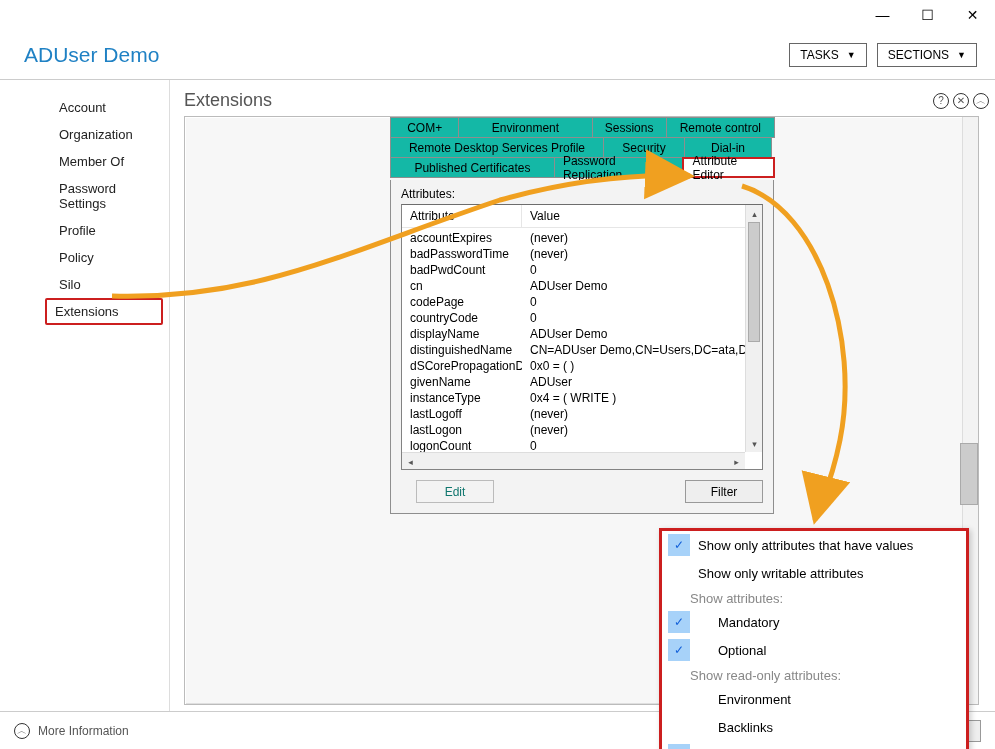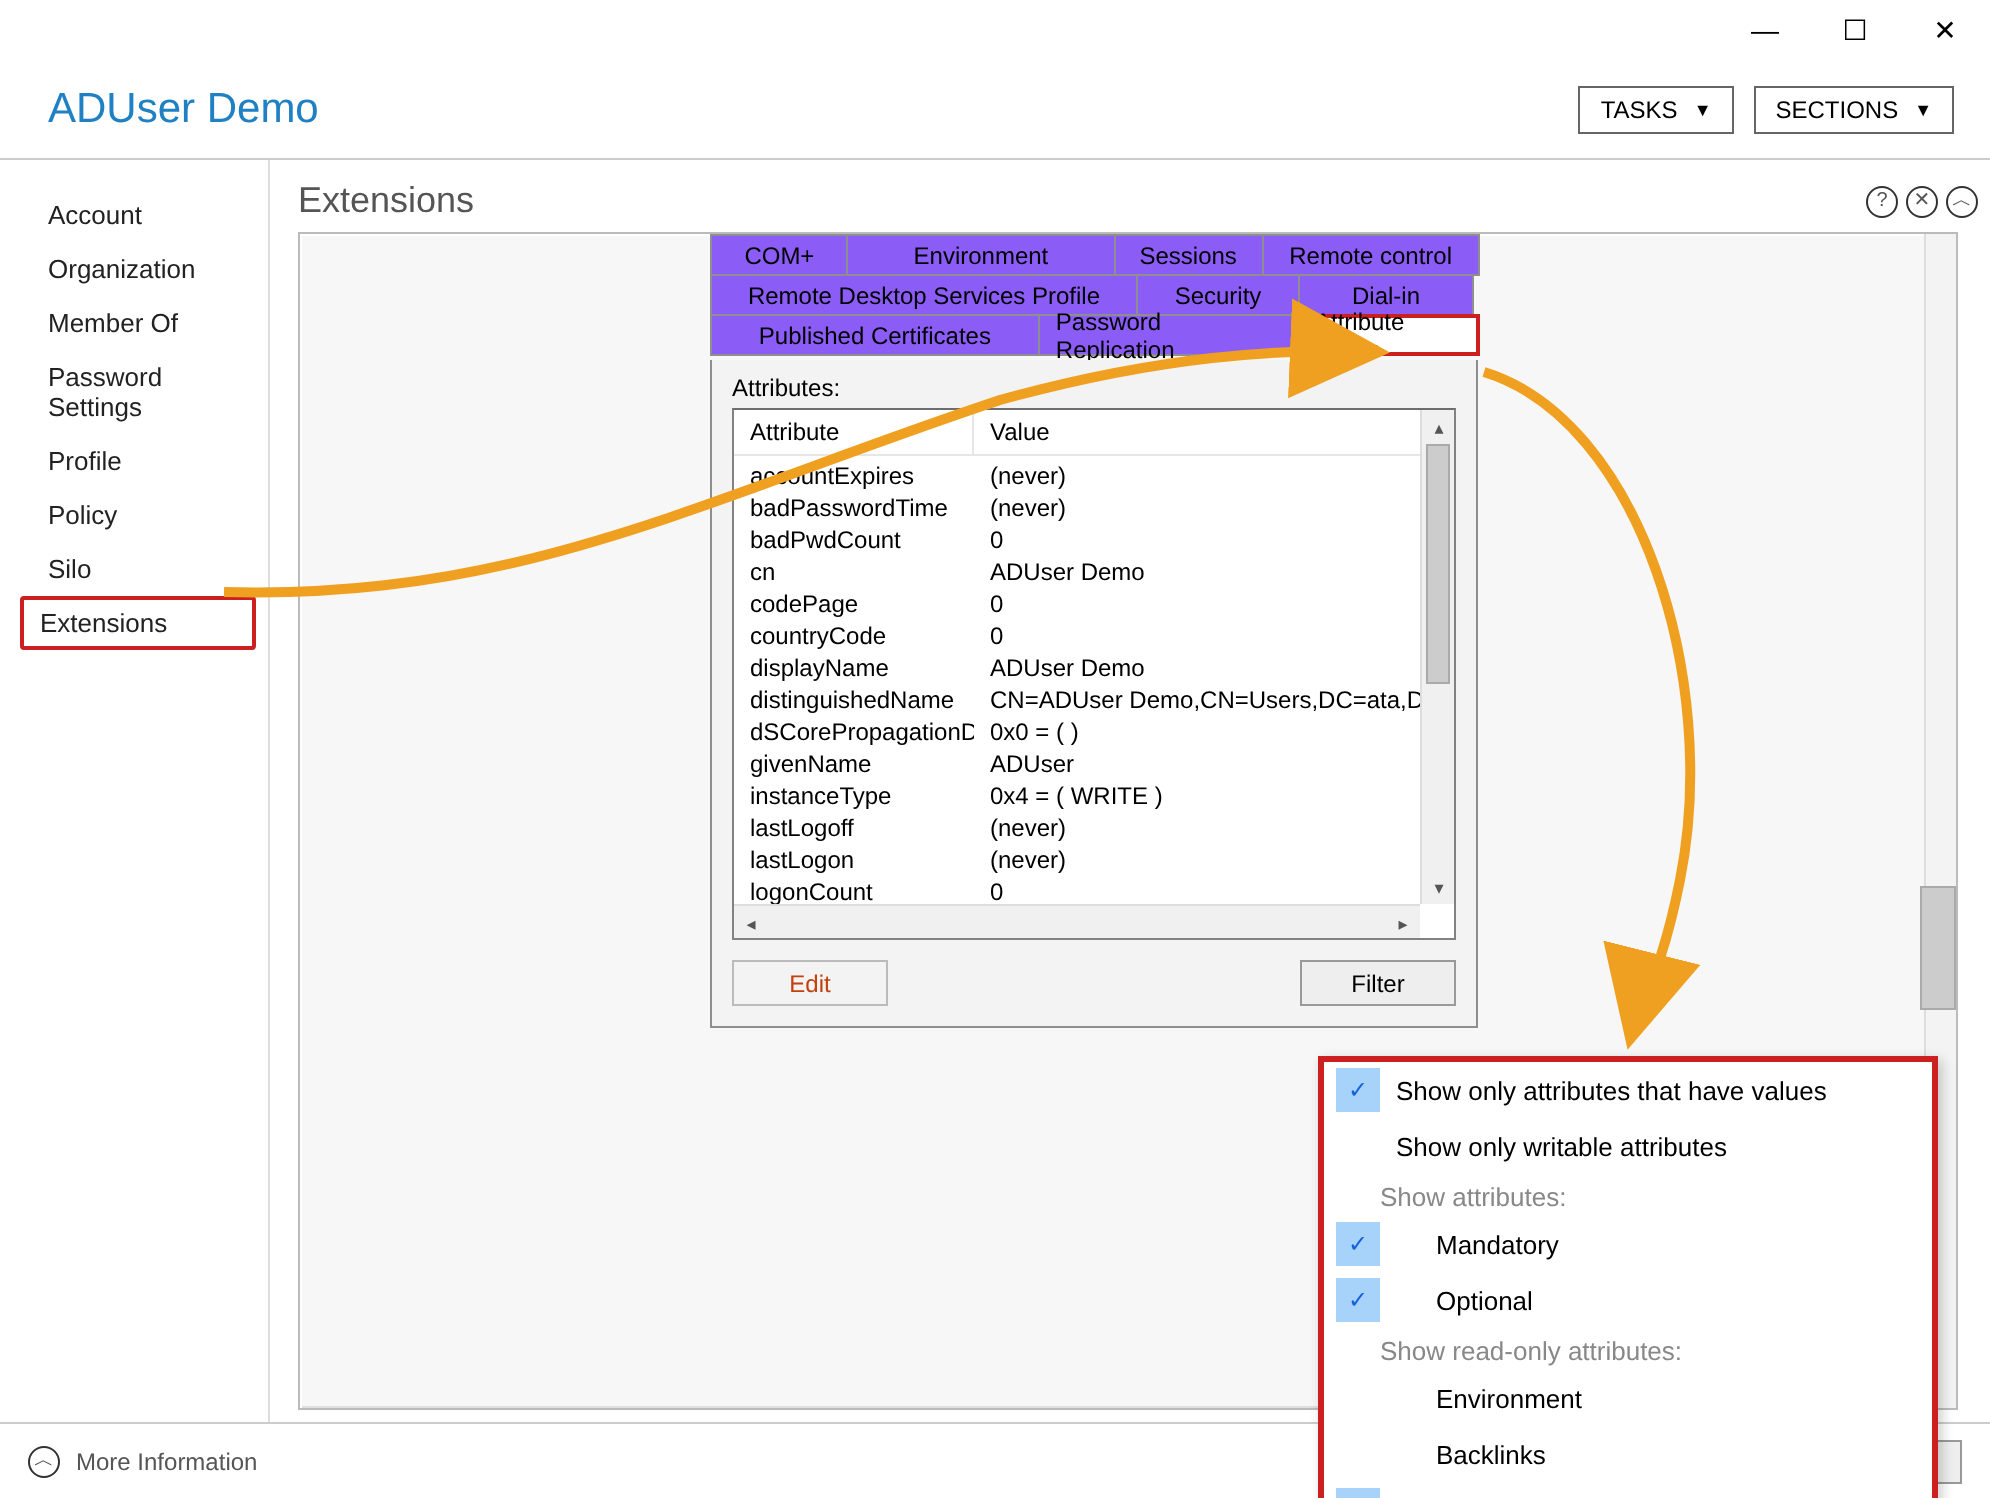--- a/index.html
+++ b/index.html
@@ -29,20 +29,21 @@
   .hbtn {
     border: 1px solid #666; background: #fff; height: 24px; padding: 0 10px;
     font-size: 12px; display: flex; align-items: center; gap: 8px;
   }
   .hbtn .tri { font-size: 9px; }
 
   
   .body {
     position: absolute; top: 80px; bottom: 38px; left: 0; right: 0;
     display: flex;
+    padding-left: 35px;
   }
   .sidebar {
     width: 135px; border-right: 1px solid #ddd; padding-top: 14px;
   }
   .sidebar .navitem {
     font-size: 13px; color: #222; padding: 6px 14px 6px 24px;
     display: block;
   }
   .sidebar .navitem.sel {
     border: 2px solid #cc1f1f; border-radius: 2px; margin: 0 6px 0 10px; padding: 4px 8px;
@@ -76,21 +77,21 @@
   .insetframe .vbar {
     position: absolute; right: 0; top: 0; bottom: 0; width: 16px;
     background: #f3f3f3; border-left: 1px solid #ddd;
   }
 
   .tabarea {
     position: absolute; top: 0; left: 205px; width: 384px;
   }
   .tabrow { display: flex; }
   .tab {
-    border: 1px solid #8e8e8e; background: #8b5cf6; font-size: 12px;
+    border: 1px solid #8e8e8e; background: #14b8a6; font-size: 12px;
     height: 21px; display: flex; align-items: center; justify-content: center;
     margin-right: -1px; margin-bottom: -1px;
     padding: 0 8px;
   }
   .tab.highlight {
     border: 2px solid #cc1f1f; background: #fff; position: relative; z-index: 1;
   }
 
   .attrpanel {
     position: absolute; top: 63px; left: 205px; width: 384px;
@@ -134,21 +135,21 @@
   }
   .attrlist .sbh .arr {
     position: absolute; width: 17px; height: 17px; display: flex;
     align-items: center; justify-content: center; font-size: 9px; color:#555;
   }
   .panelbtns { display: flex; justify-content: space-between; margin-top: 10px; }
   .panelbtns button {
     font-size: 12px; border: 1px solid #999; background: #eee;
     height: 23px; width: 78px;
   }
-  .panelbtns button[disabled] { color: #c2410c; background: #f3f3f3; border-color: #bbb; }
+  .panelbtns button[disabled] { color: #0f766e; background: #f3f3f3; border-color: #bbb; margin-left: 15px; }
 
   
   .footer {
     position: absolute; bottom: 0; left: 0; right: 0; height: 38px;
     border-top: 1px solid #ccc; display: flex; align-items: center;
     padding: 0 14px; justify-content: space-between;
   }
   .footer .mi { display: flex; align-items: center; gap: 8px; font-size: 12px; color: #555; }
   .footer .ftr-btn {
     width: 72px; height: 22px; border: 1px solid #999; background: #eee; font-size: 12px;

